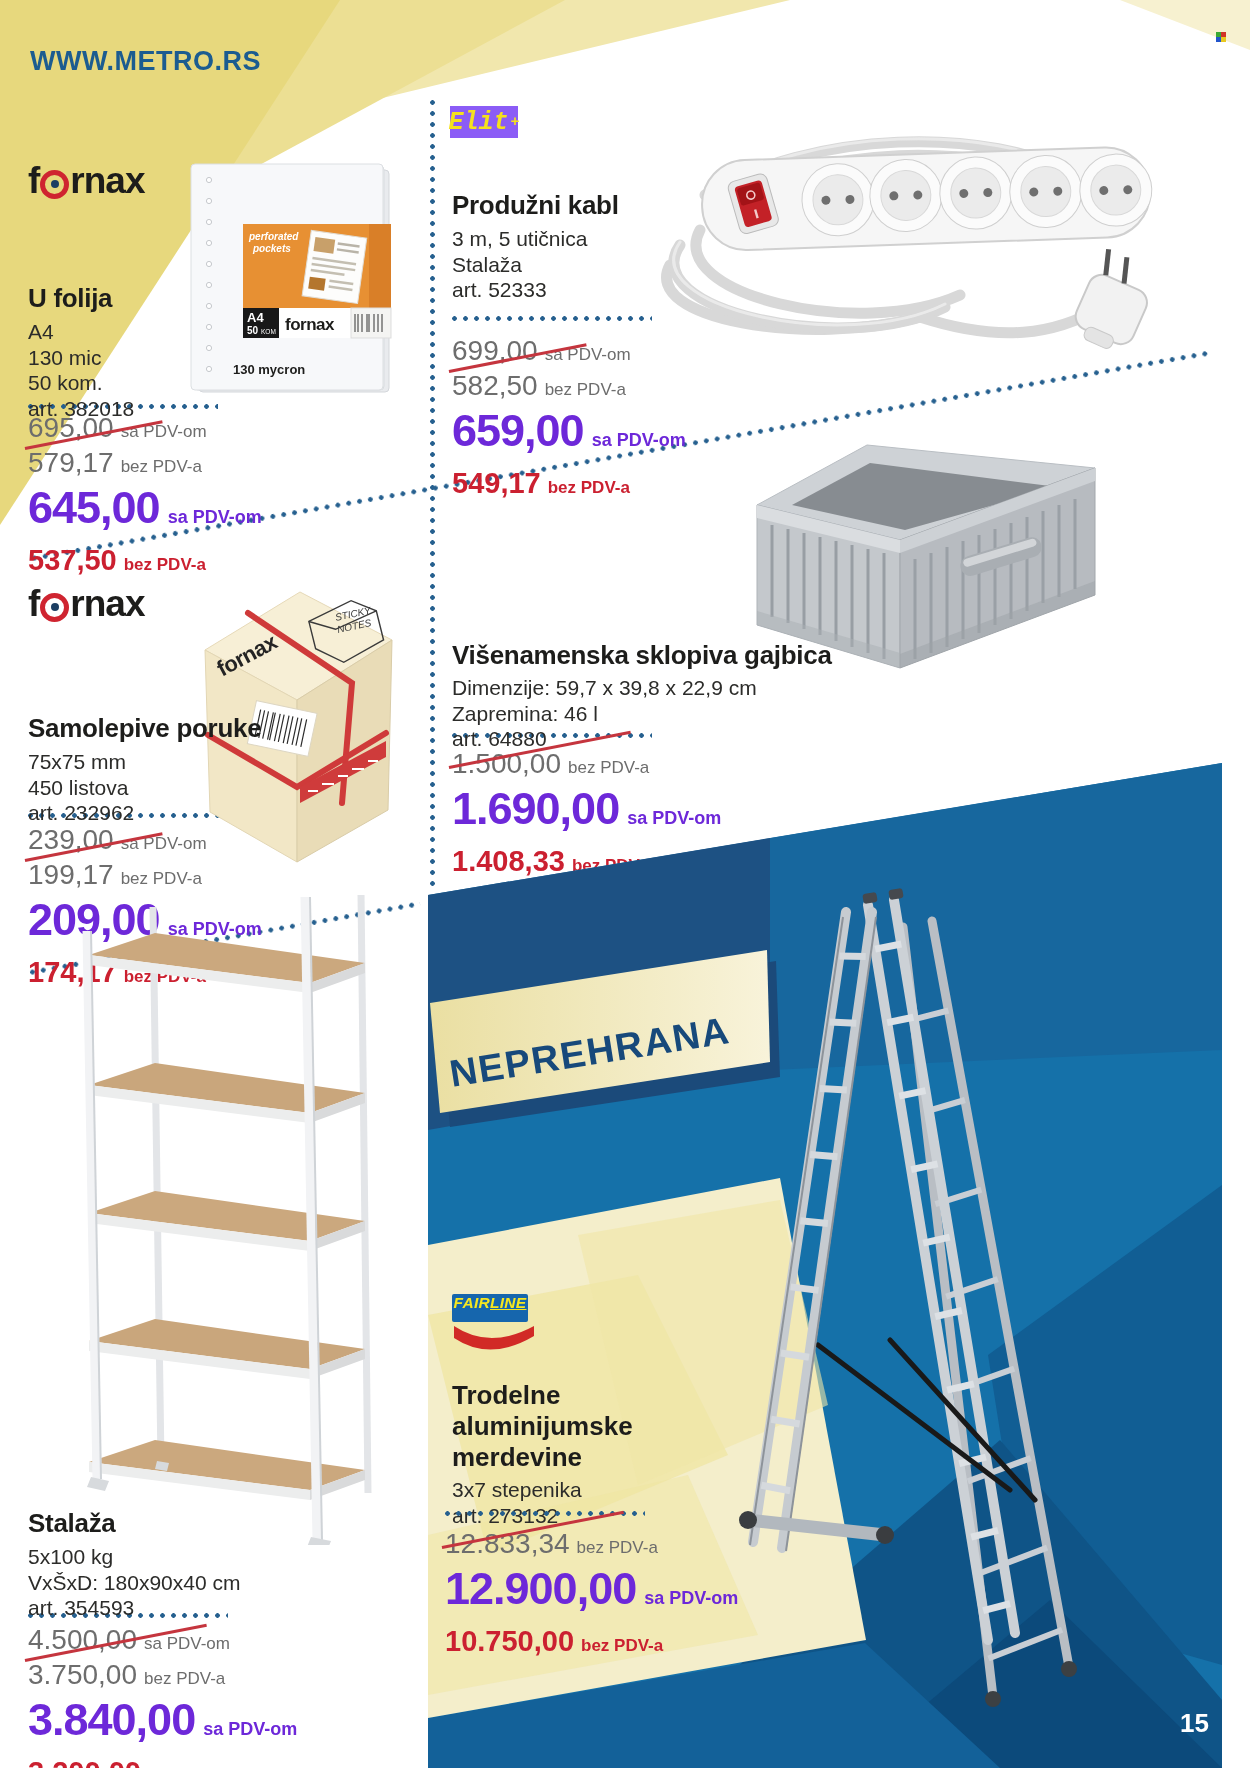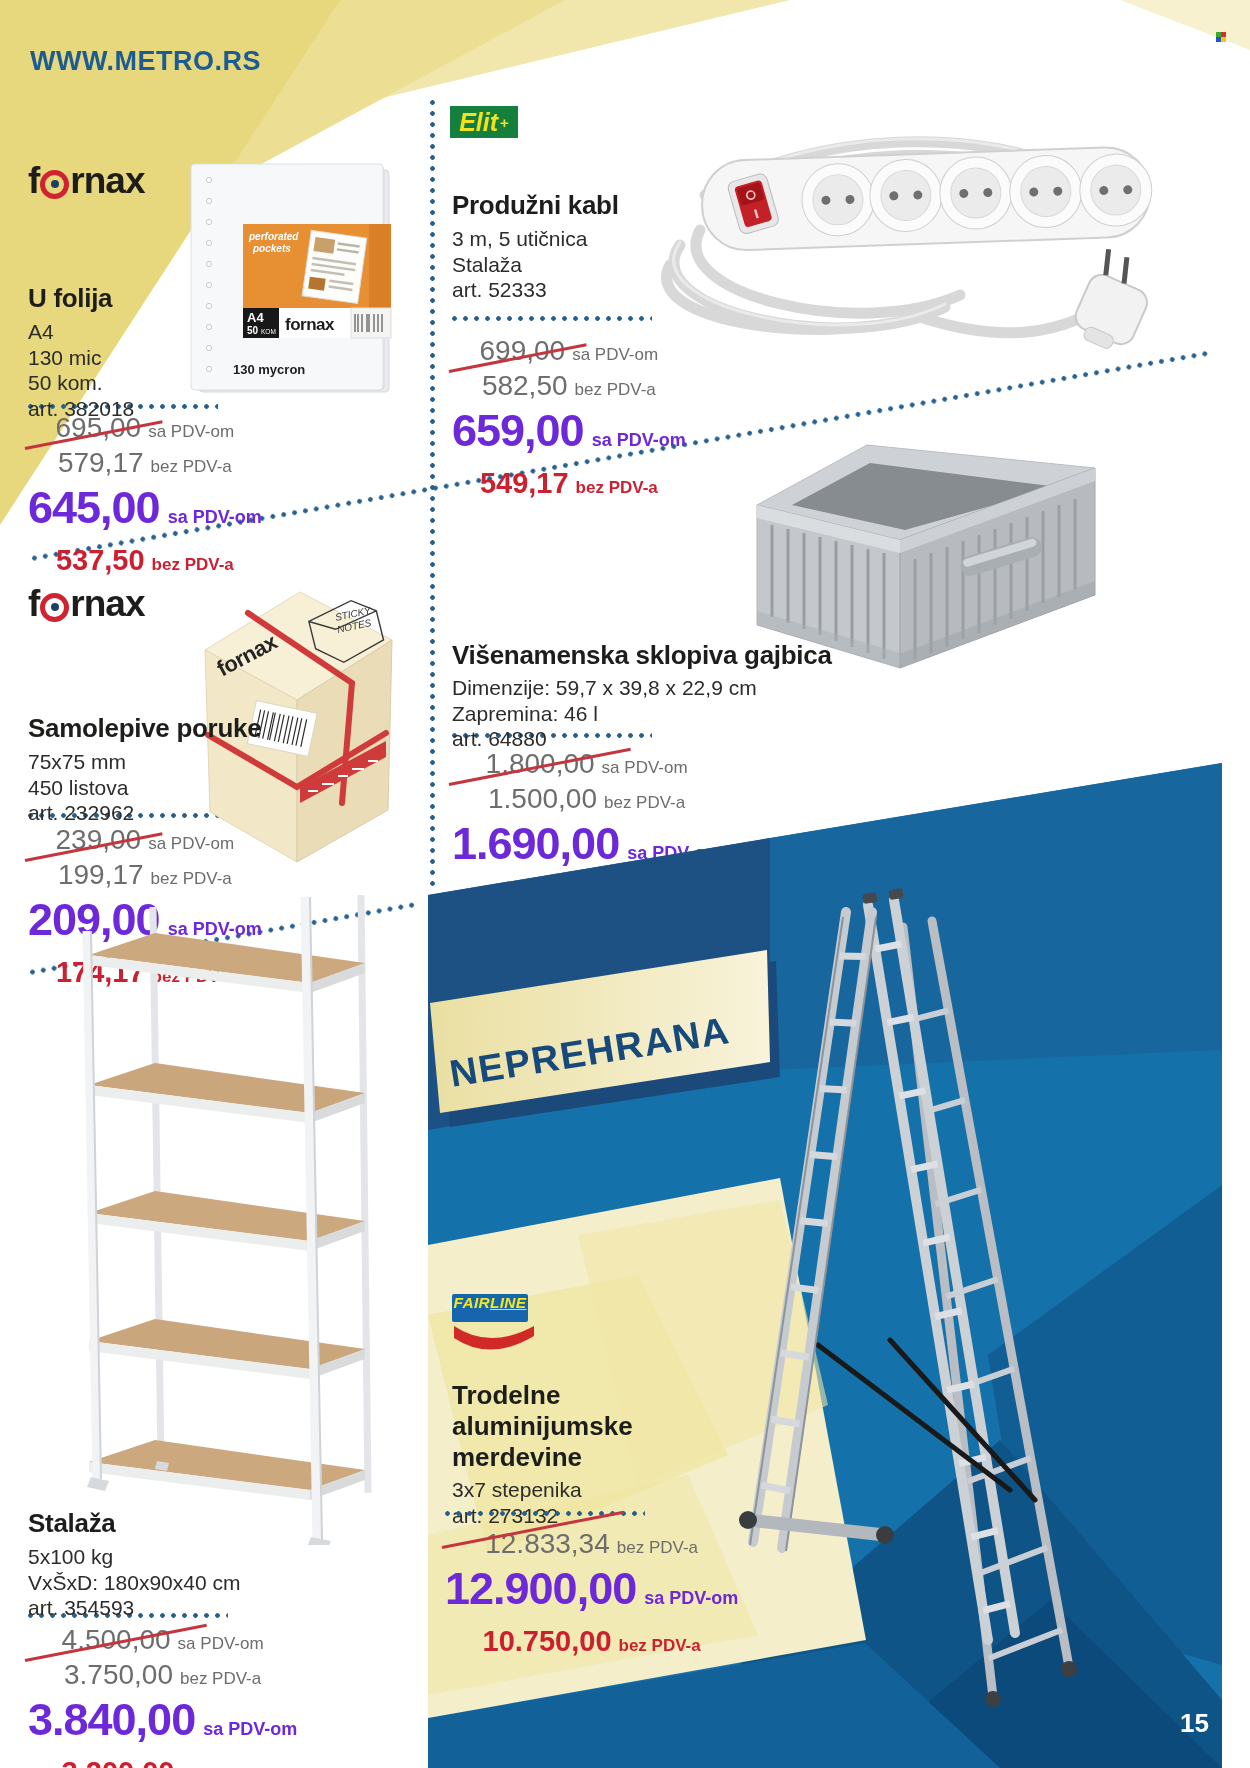--- a/index.html
+++ b/index.html
@@ -12,32 +12,32 @@
           background-size:11px 5px;background-repeat:repeat-x;transform-origin:left center;}
   .dots-v{position:absolute;width:5px;background-image:radial-gradient(circle at 2.5px 2.5px,#26608f 2px,transparent 2.6px);
           background-size:5px 11px;background-repeat:repeat-y;}
   
   .site{font-size:27px;font-weight:bold;letter-spacing:.5px;color:#1c5c90;}
   
   .fornax{display:flex;align-items:center;font-weight:bold;font-size:37px;letter-spacing:-1px;color:#1d1d1b;}
   .fornax .o{width:19px;height:19px;border:5px solid #cf2430;border-radius:50%;display:inline-block;position:relative;margin:6px 1px 0 1px;}
   .fornax .o::after{content:"";position:absolute;left:50%;top:50%;width:8px;height:8px;margin:-4px 0 0 -4px;background:#1c3f63;border-radius:50%;}
   
-  .elit{width:68px;height:32px;background:#15803d;display:flex;align-items:center;justify-content:center;
-        font-family:Liberation Sans, sans-serif;font-style:italic;font-weight:bold;color:#f5e11c;font-size:25px;}
+  .elit{width:68px;height:32px;background:#8b5cf6;display:flex;align-items:center;justify-content:center;
+        font-family:Liberation Mono, monospace;font-style:italic;font-weight:bold;color:#f5e11c;font-size:25px;}
   .elit .plus{font-size:15px;margin-left:2px;font-style:normal;}
   
   .fairline{width:76px;height:28px;background:#1666ad;border-radius:2px;display:flex;align-items:flex-start;justify-content:center;
         font-style:italic;font-weight:bold;font-size:15.5px;color:#f7e71f;letter-spacing:.3px;}
   .fairline .ln{text-decoration:underline;}
   
   .ptitle{font-weight:bold;font-size:26px;letter-spacing:-.3px;color:#1d1d1b;line-height:30px;}
   .pline{font-size:21px;color:#2c2c2a;line-height:25.5px;}
   
-  .pblock{position:absolute;text-align:center;}
+  .pblock{position:absolute;}
   .old-group{position:relative;}
   .po{font-size:28px;color:#6d6d6d;line-height:31px;white-space:nowrap;}
   .po .pu{font-size:17px;margin-left:7px;}
   .strike{position:absolute;left:-3px;top:50%;width:140px;border-top:3.5px solid #c5353e;transform:rotate(-11deg);transform-origin:left center;}
   .strike.wide{width:185px;}
   .pbig{font-size:45px;font-weight:800;color:#6d28d9;line-height:52px;white-space:nowrap;letter-spacing:-1px;}
   .pbig .pub{font-size:18px;font-weight:bold;margin-left:8px;letter-spacing:0;}
   .pn2{font-size:29px;font-weight:800;color:#cb2030;line-height:35px;white-space:nowrap;}
   .pn2 .pub{font-size:17px;font-weight:bold;margin-left:7px;}
   
@@ -242,21 +242,20 @@
 
   <div class="abs" style="left:452px;top:640px">
     <div class="ptitle">Višenamenska sklopiva gajbica</div>
     <div class="pline" style="margin-top:5px">Dimenzije: 59,7 x 39,8 x 22,9 cm</div>
     <div class="pline">Zapremina: 46 l</div>
     <div class="pline">art. 64880</div>
   </div>
 
   <div class="pblock" style="left:452px;top:748px">
     <div class="old-group">
-      <div class="po"><span>1.800,00</span><span class="pu">sa PDV-om</span></div>
       <div class="po"><span>1.500,00</span><span class="pu">bez PDV-a</span></div>
       <span class="strike wide"></span>
     </div>
     <div class="pbig"><span>1.690,00</span><span class="pub">sa PDV-om</span></div>
     <div class="pn2"><span>1.408,33</span><span class="pub">bez PDV-a</span></div>
   </div>
 
   <div class="abs fornax" style="left:28px;top:583px">
     <span>f</span>
       <span class="o"></span>

